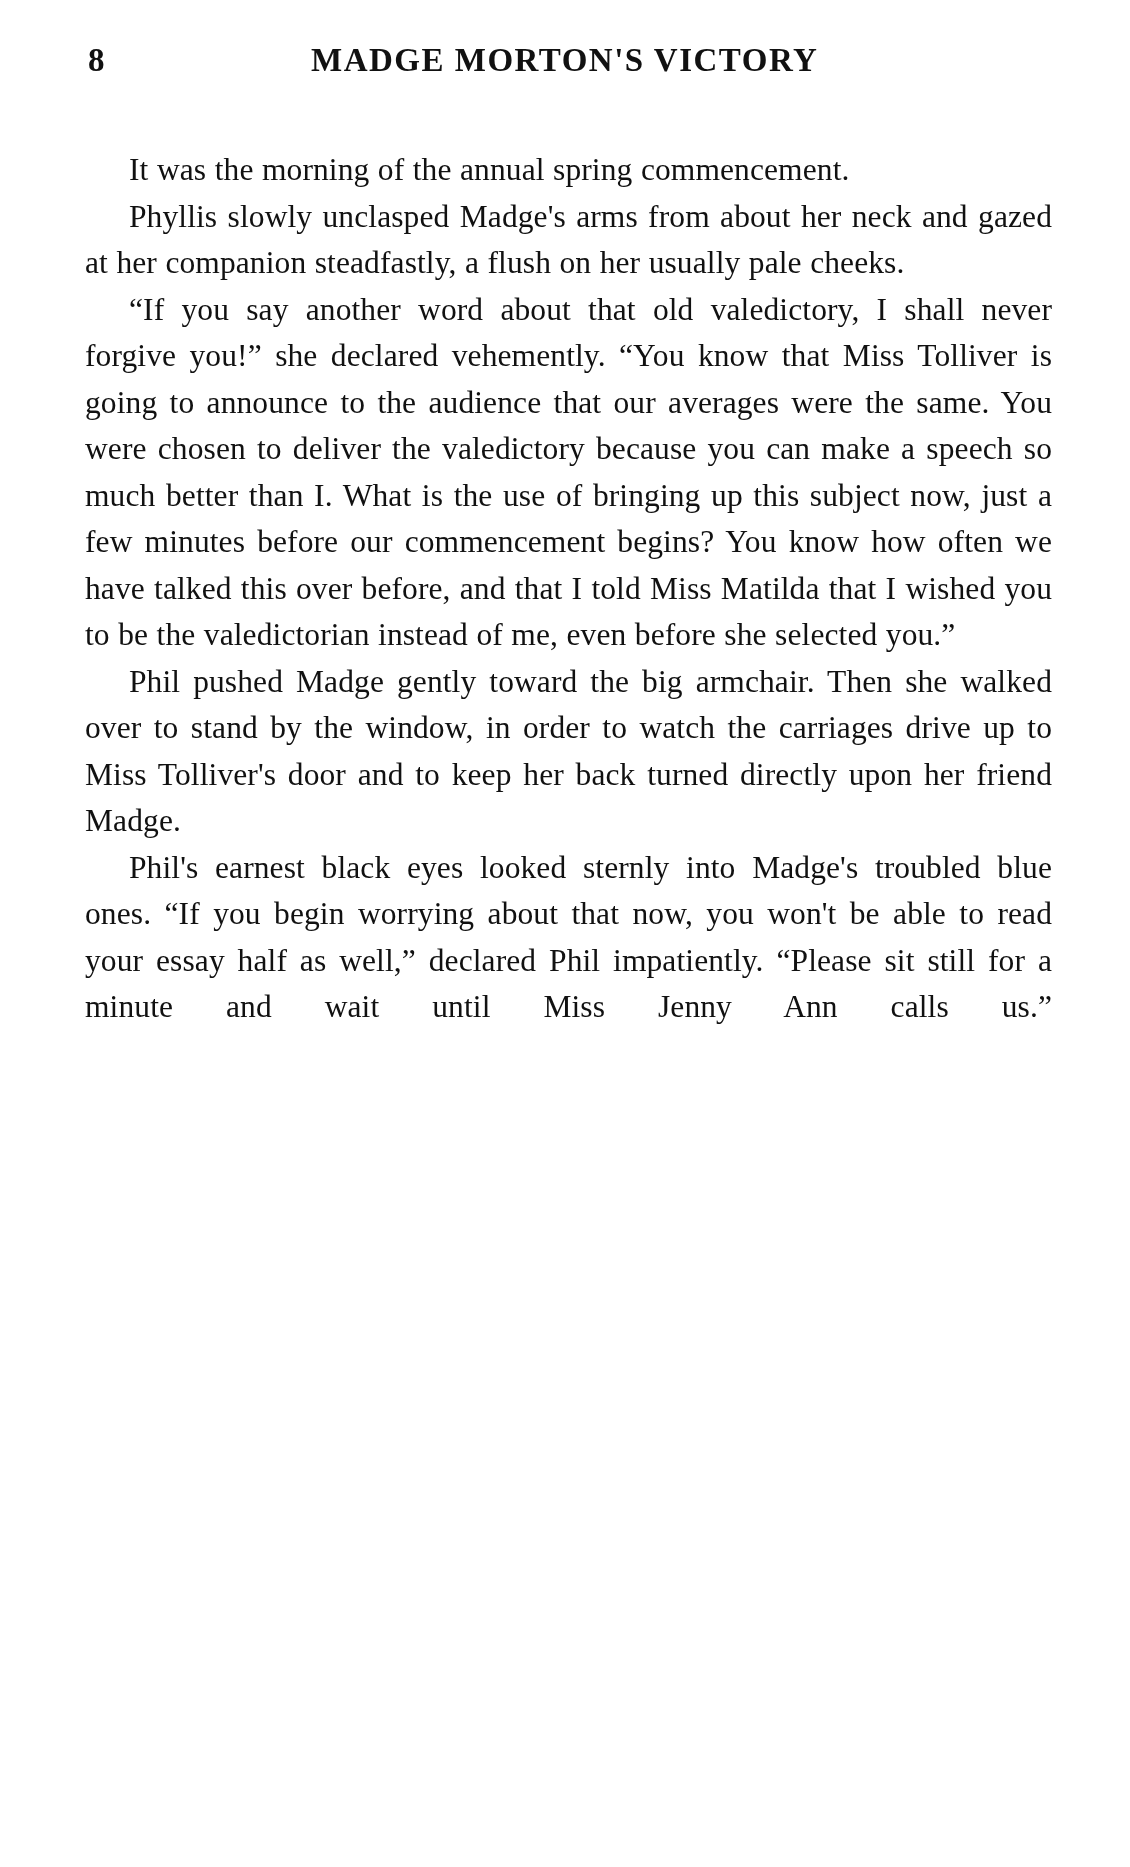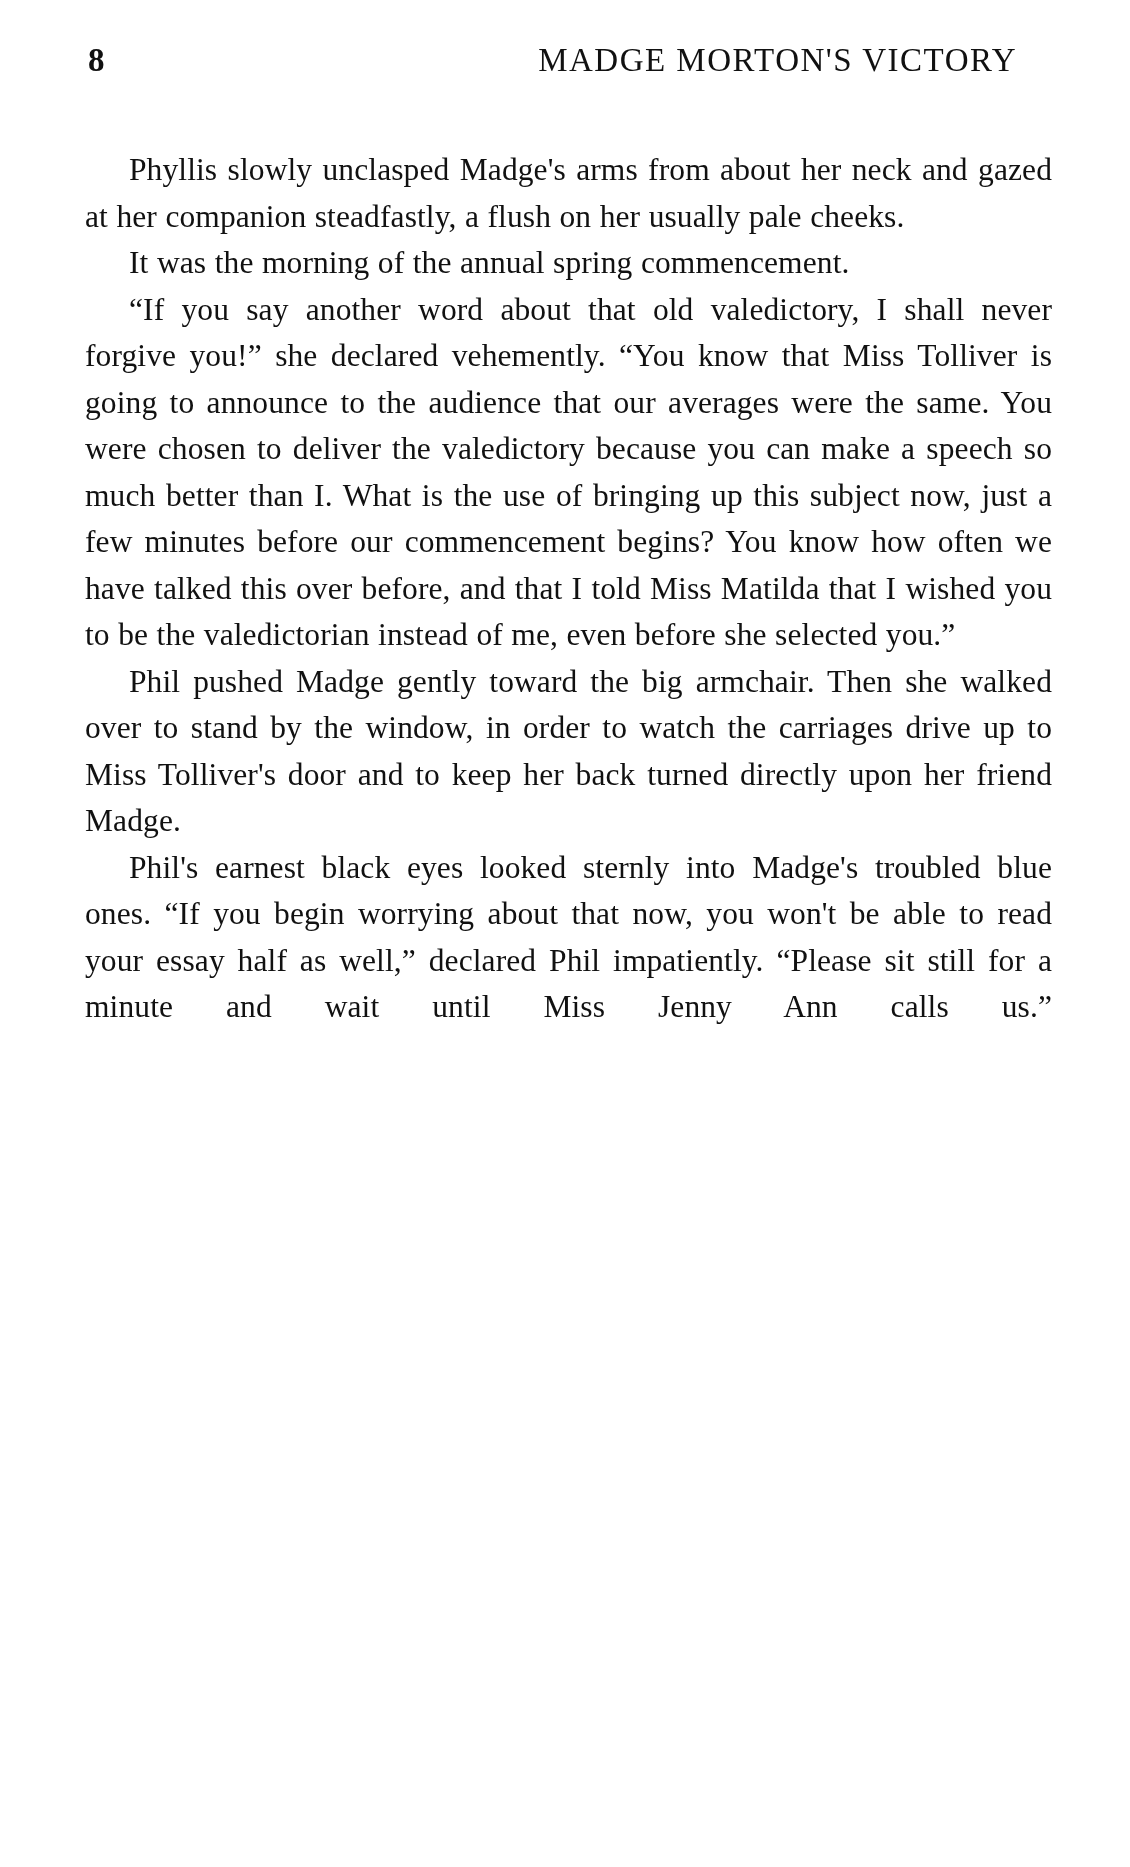--- a/index.html
+++ b/index.html
@@ -28,23 +28,23 @@
     padding: 0 95px 0 88px;
   }
   .folio {
     font-size: 33px;
     font-weight: bold;
     letter-spacing: 0px;
     line-height: 1;
   }
   .head-title {
     flex: 1;
-    text-align: right;
+    text-align: center;
     font-size: 33px;
-    font-weight: normal;
+    font-weight: bold;
     letter-spacing: 1.5px;
     line-height: 1;
     margin-left: 8px;
     padding-right: 18px;
     white-space: nowrap;
   }
   .body-text {
     margin: 70px 0 0 0;
     padding: 0 78px 0 85px;
   }
@@ -73,20 +73,20 @@
 <body>
 
 <div class="page">
 
   <div class="running-head">
     <span class="folio">8</span>
     <span class="head-title">MADGE MORTON'S VICTORY</span>
   </div>
 
   <div class="body-text">
+    <p class="para">It was the morning of the annual spring commencement.</p>
     <p class="para">Phyllis slowly unclasped Madge's arms from about her neck and gazed at her companion steadfastly, a flush on her usually pale cheeks.</p>
-    <p class="para">It was the morning of the annual spring commencement.</p>
     <p class="para">“If you say another word about that old valedictory, I shall never forgive you!” she declared vehemently.  “You know that Miss Tolliver is going to announce to the audience that our averages were the same.  You were chosen to deliver the valedictory because you can make a speech so much better than I.  What is the use of bringing up this subject now, just a few minutes before our commencement begins?  You know how often we have talked this over before, and that I told Miss Matilda that I wished you to be the valedictorian instead of me, even before she selected you.”</p>
     <p class="para">Phil pushed Madge gently toward the big armchair.  Then she walked over to stand by the window, in order to watch the carriages drive up to Miss Tolliver's door and to keep her back turned directly upon her friend Madge.</p>
     <p class="para">Phil's earnest black eyes looked sternly into Madge's troubled blue ones.  “If you begin worrying about that now, you won't be able to read your essay half as well,” declared Phil impatiently.  “Please sit still for a minute and wait until Miss Jenny Ann calls us.”</p>
   </div>
 
 </div>
 
 </body></html>

